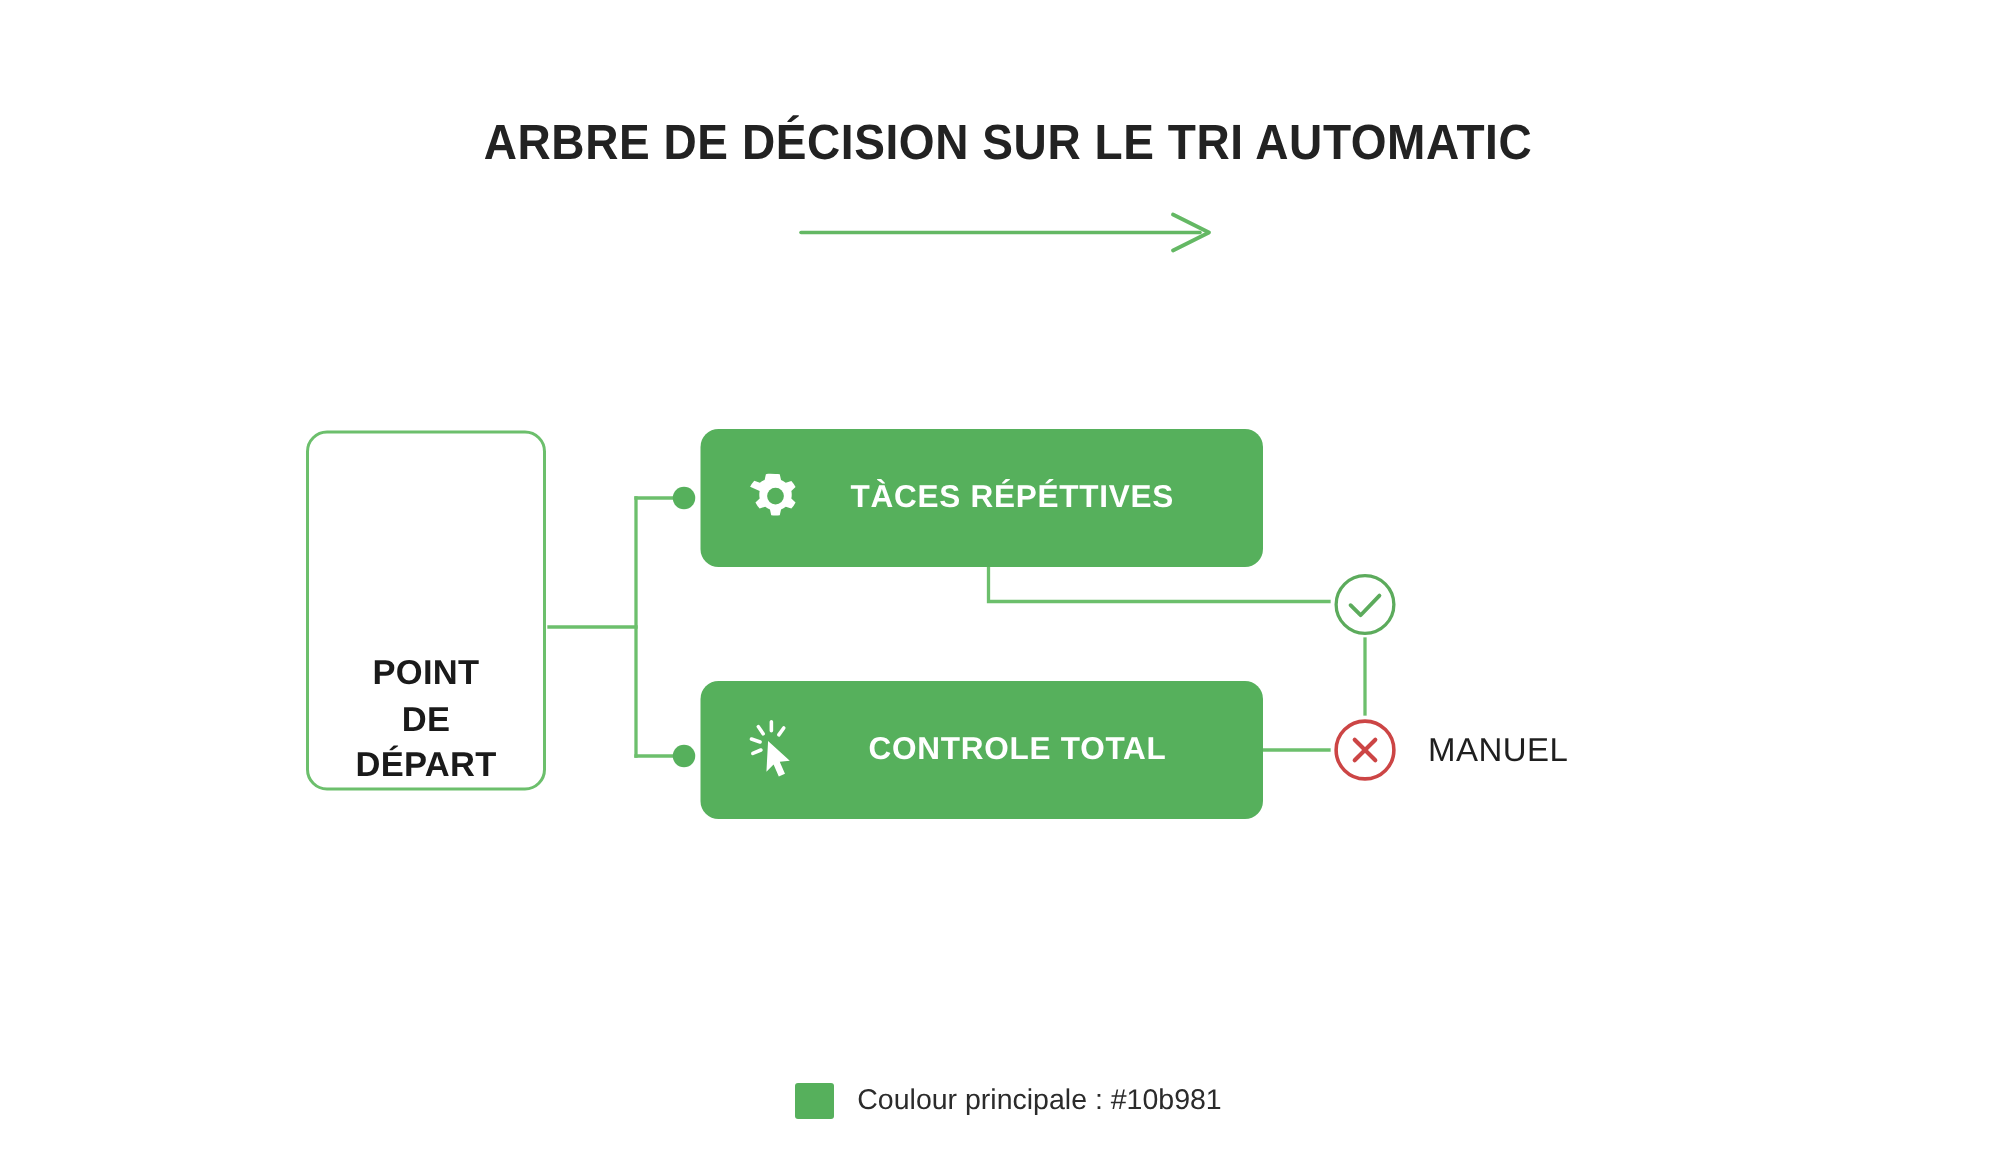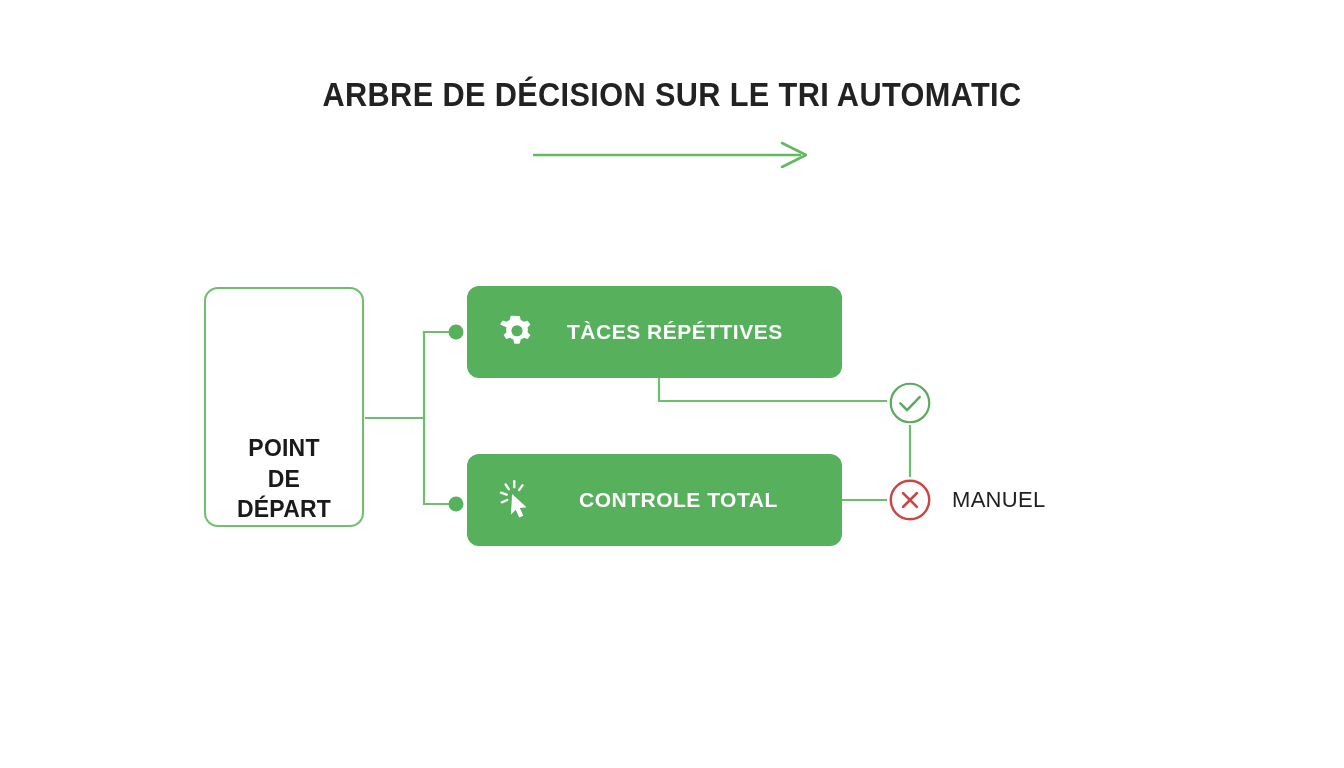--- a/index.html
+++ b/index.html
@@ -233,14 +233,18 @@
 
   <div class="outcome" id="outcome-manual">
     <svg class="badge" viewBox="0 0 48 48">
       <circle cx="24" cy="24" r="21" fill="none" stroke="#cc4545" stroke-width="2.6"></circle>
       <line x1="16.5" y1="16.5" x2="31.5" y2="31.5" stroke="#cc4545" stroke-width="3" stroke-linecap="round"></line>
       <line x1="31.5" y1="16.5" x2="16.5" y2="31.5" stroke="#cc4545" stroke-width="3" stroke-linecap="round"></line>
     </svg>
     <span class="outcome-label">MANUEL</span>
   </div>
 
+  <div id="legend">
+    <span class="swatch"></span>
+    <span class="legend-text">Coulour principale : #10b981</span>
+  </div>
 
 </div>
 
 </body></html>

